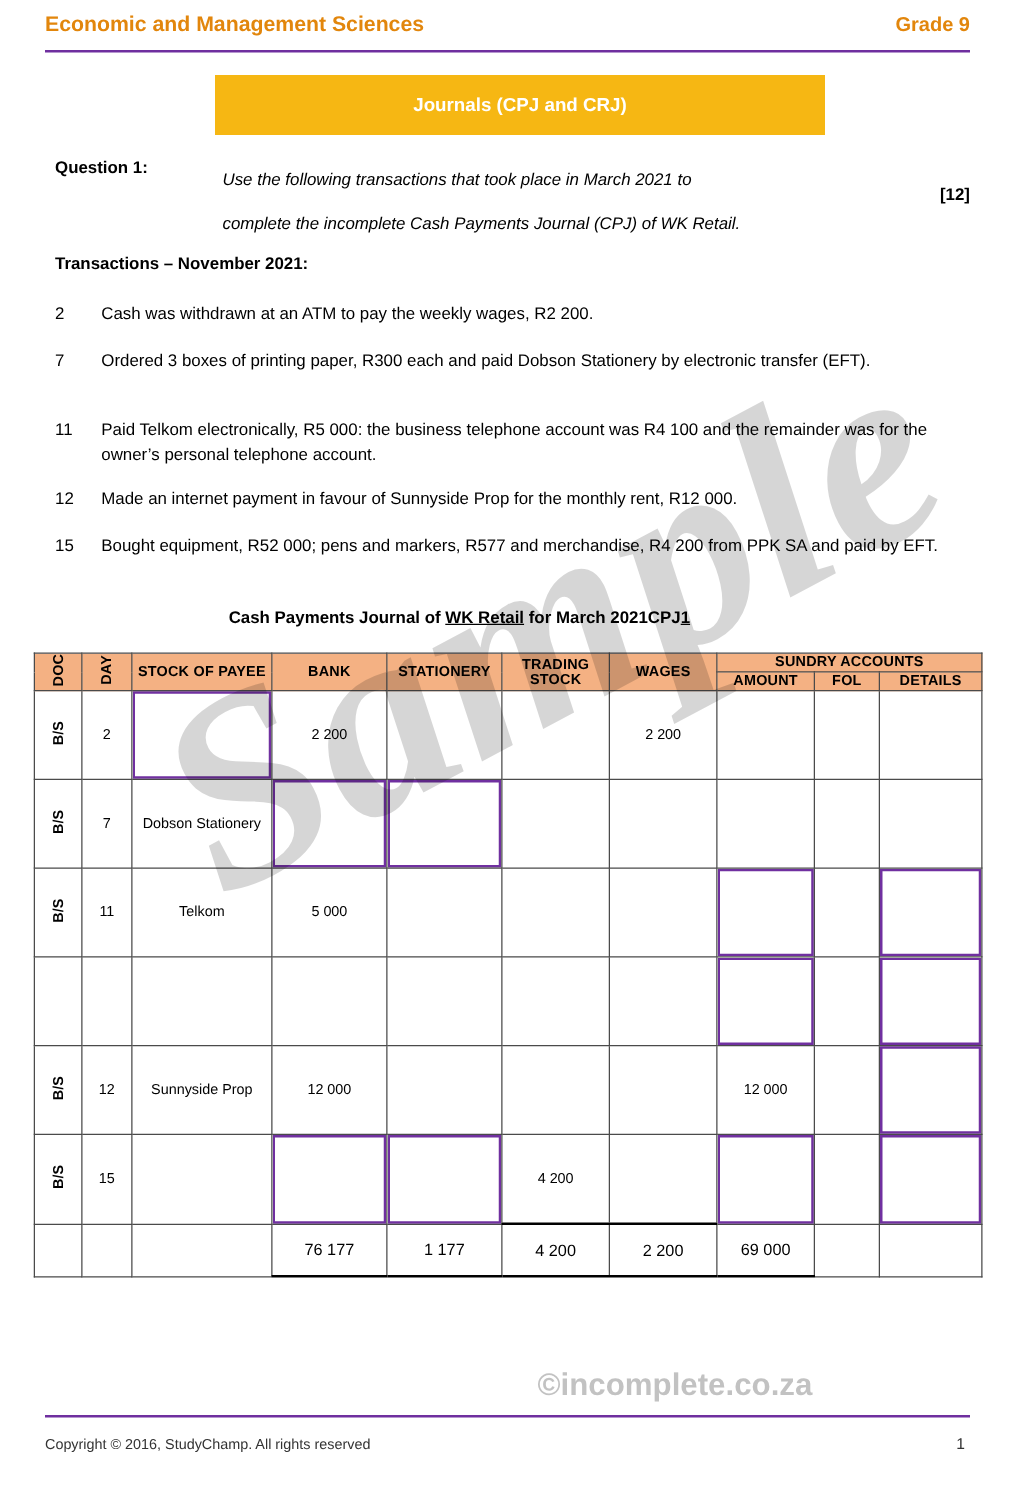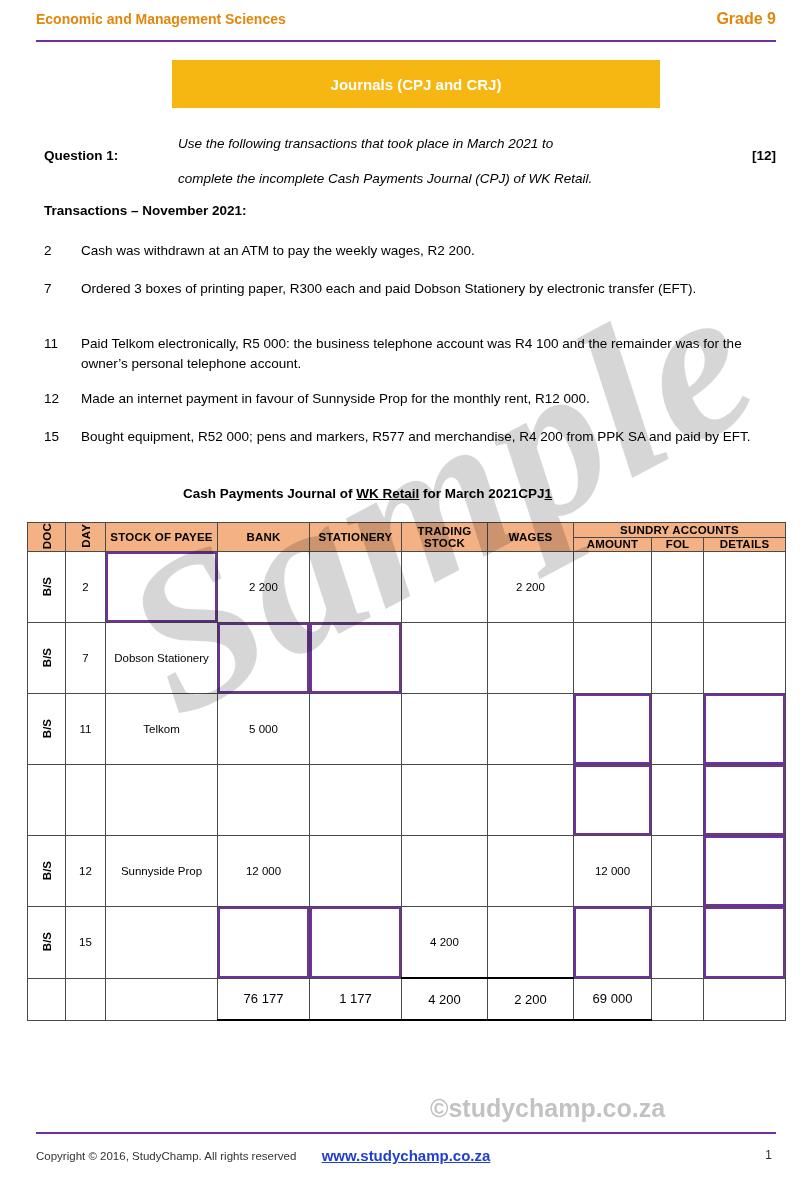--- a/index.html
+++ b/index.html
@@ -28,21 +28,21 @@
     position: absolute;
     top: 10px;
     left: 36px;
     right: 36px;
     display: flex;
     justify-content: space-between;
     align-items: baseline;
   }
   .header-title {
     color: #e2860c;
-    font-size: 14px;
+    font-size: 17px;
     font-weight: bold;
   }
   .header-grade {
     color: #e2860c;
     font-size: 16px;
     font-weight: bold;
   }
   .header-rule {
     position: absolute;
     top: 40px;
@@ -76,21 +76,20 @@
     top: 126px;
     left: 44px;
     right: 36px;
   }
   .q-label {
     position: absolute;
     left: 0px;
     top: 0px;
     font-size: 13.5px;
     font-weight: bold;
-    margin-top: 22px;
   }
   .q-body {
     position: absolute;
     left: 134px;
     top: 0px;
     width: 540px;
     font-size: 13.5px;
     font-style: italic;
     line-height: 2.6;
   }
@@ -434,21 +433,20 @@
           <td class="botline">69 000</td>
           <td></td>
           <td></td>
         </tr>
       </tbody>
     </table>
   </div>
 
   <div class="watermark">
     <div class="wm-text">Sample</div>
-    <div class="wm-url">©studychamp.co.za</div>
+    <div class="wm-url">©incomplete.co.za</div>
   </div>
 
   <div class="footer-rule"></div>
   <div class="footer-copy">Copyright © 2016, StudyChamp. All rights reserved</div>
-  <div class="footer-site">www.studychamp.co.za</div>
   <div class="footer-page">1</div>
 
 </div>
 
 </body></html>

